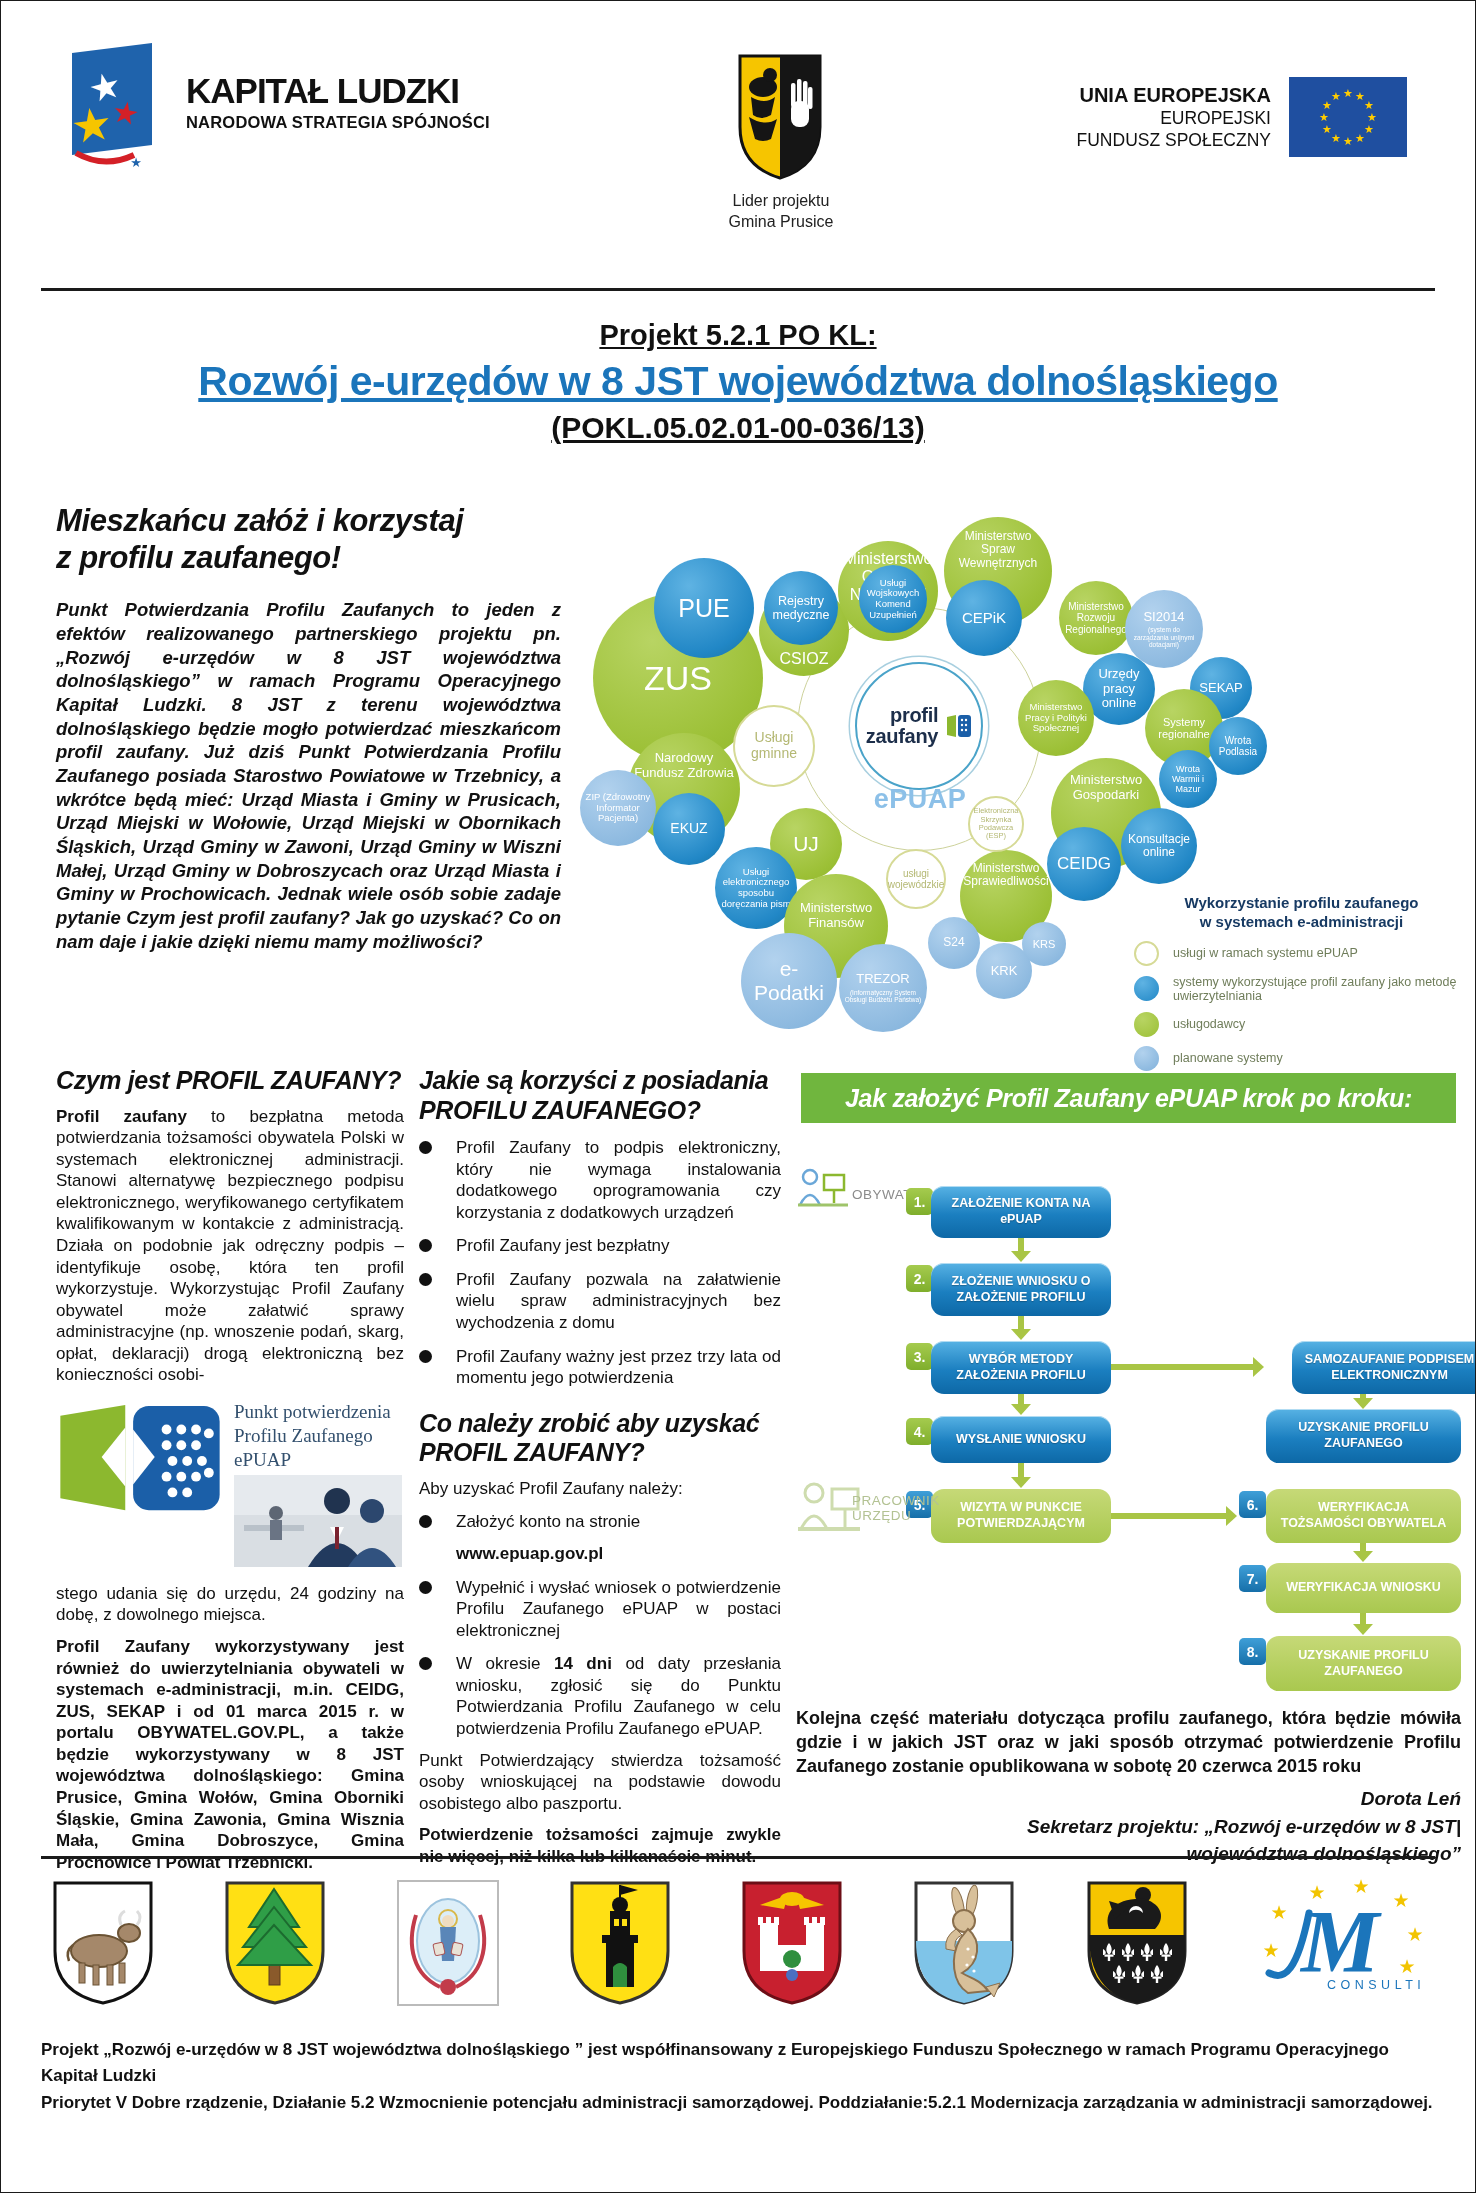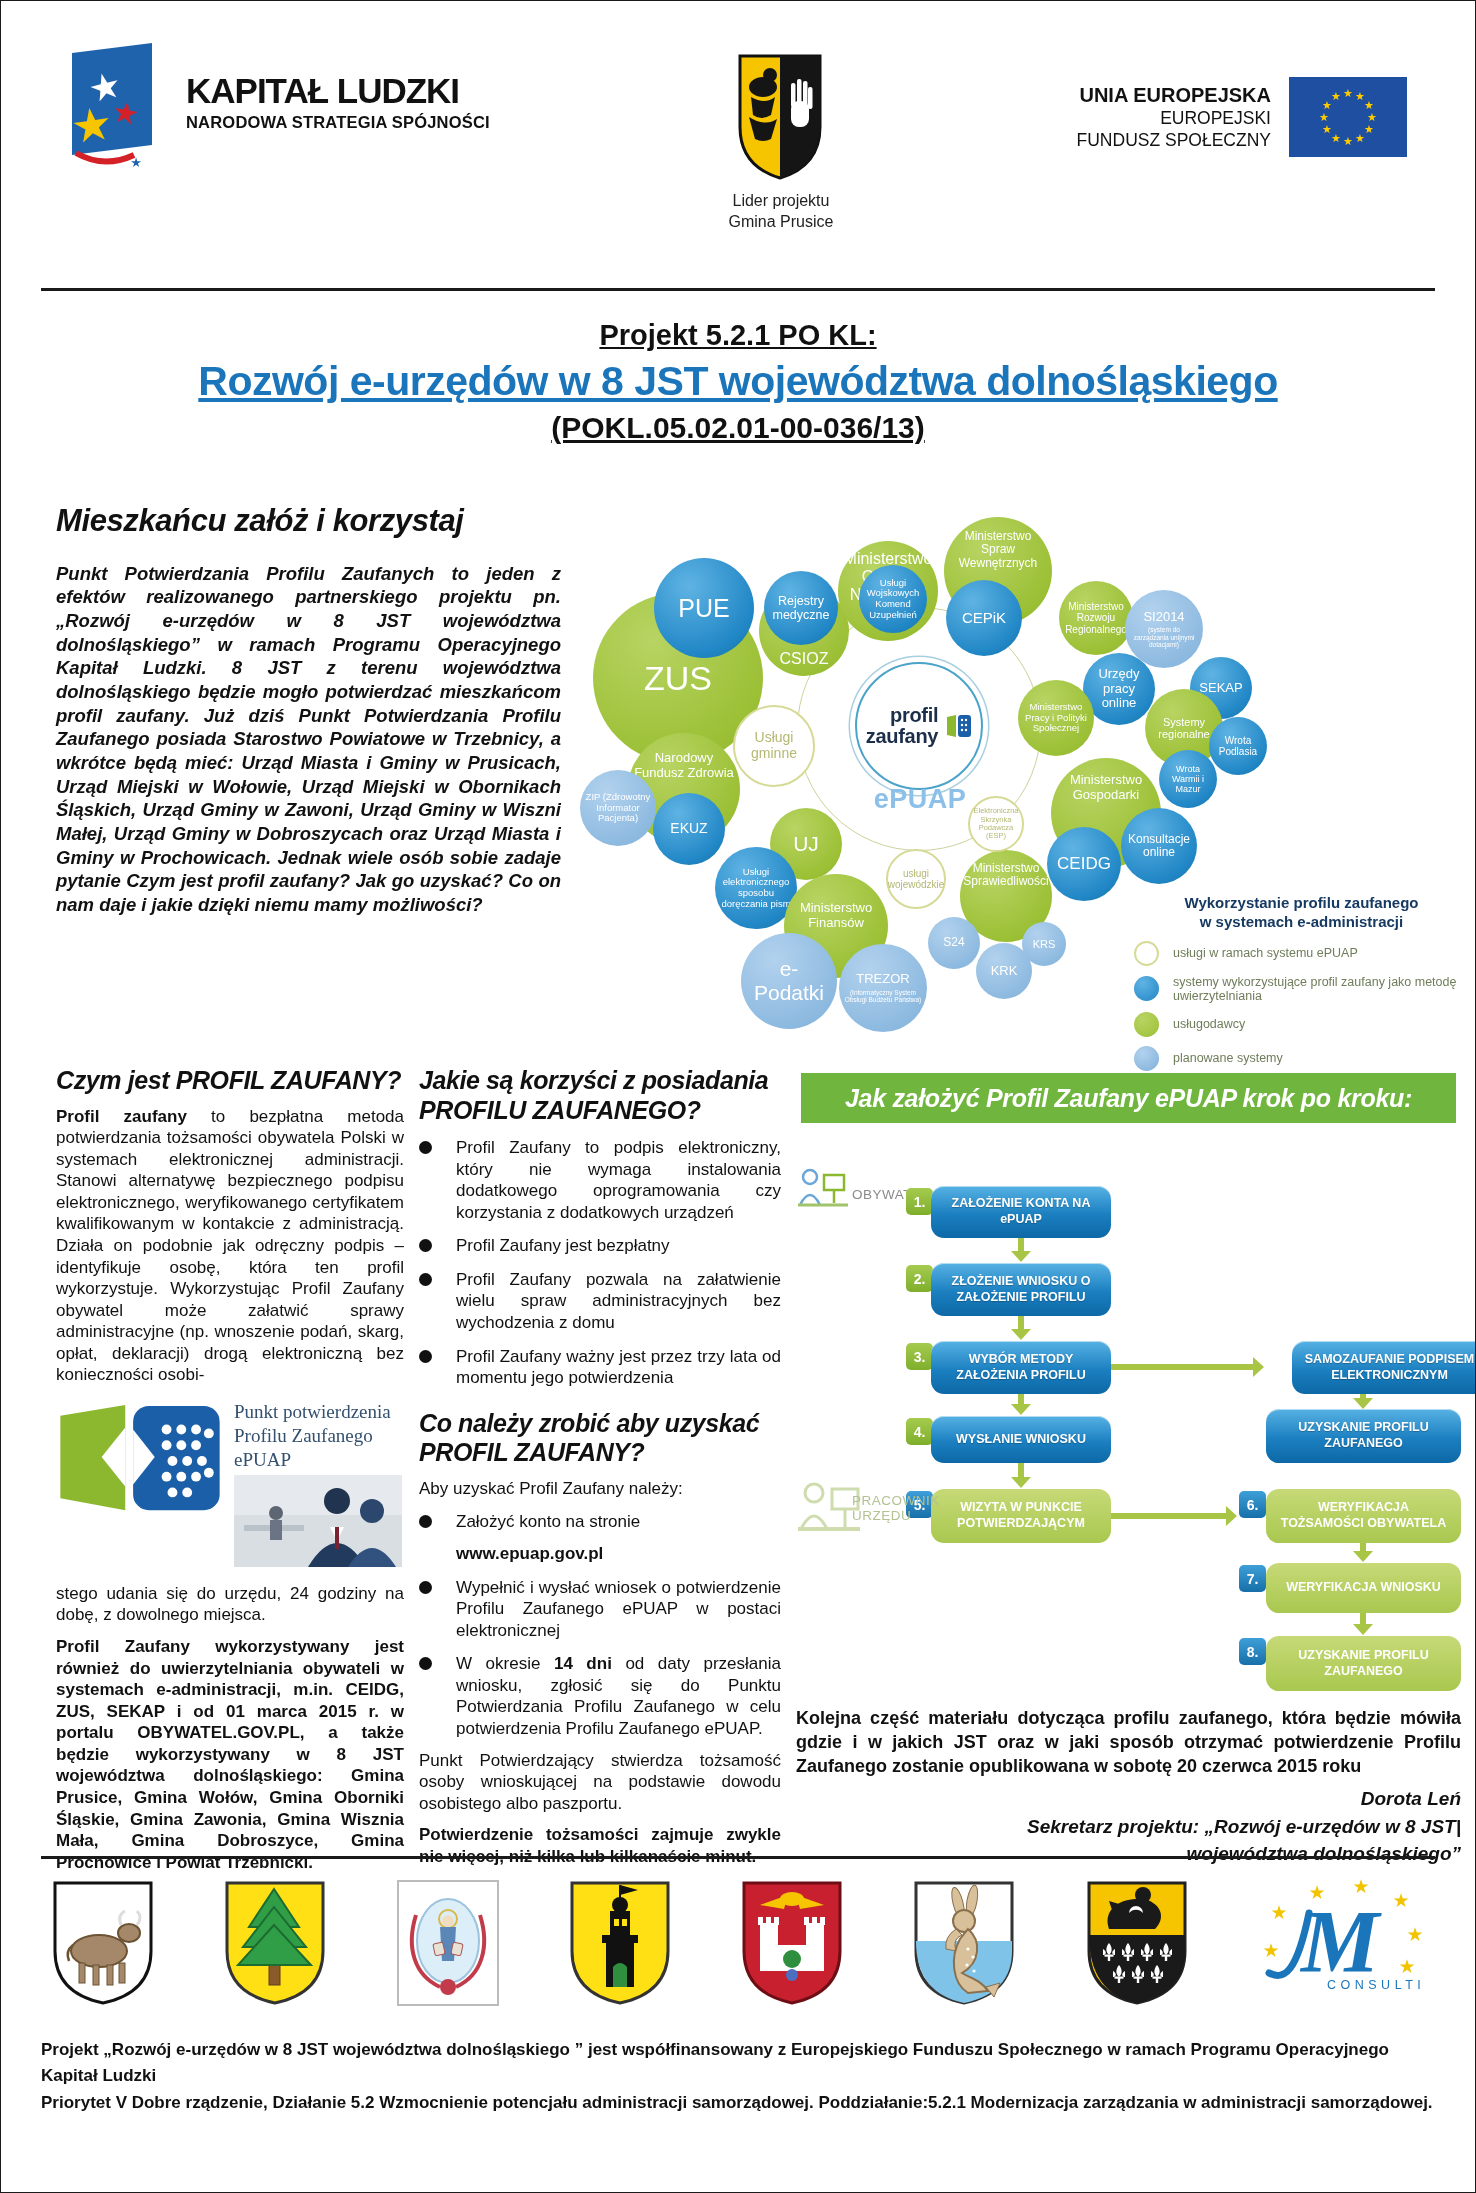--- a/index.html
+++ b/index.html
@@ -150,20 +150,21 @@
 
   <div class="title-wrap" style="top:318px">
     <div class="t-kicker">Projekt 5.2.1 PO KL:</div>
     <div class="t-main">Rozwój e-urzędów w 8 JST województwa dolnośląskiego</div>
     <div class="t-code">(POKL.05.02.01-00-036/13)</div>
   </div>
 
   <div class="abs" style="left:55px;top:502px;width:505px">
     <div class="intro-h">
       <div>Mieszkańcu załóż i korzystaj</div>
+      <div>z profilu zaufanego!</div>
     </div>
     <div class="intro-b j">Punkt Potwierdzania Profilu Zaufanych to jeden z efektów realizowanego partnerskiego projektu pn. „Rozwój e-urzędów w 8 JST województwa dolnośląskiego” w ramach Programu Operacyjnego Kapitał Ludzki. 8 JST z terenu województwa dolnośląskiego będzie mogło potwierdzać mieszkańcom profil zaufany. Już dziś Punkt Potwierdzania Profilu Zaufanego posiada Starostwo Powiatowe w Trzebnicy, a wkrótce będą mieć: Urząd Miasta i Gminy w Prusicach, Urząd Miejski w Wołowie, Urząd Miejski w Obornikach Śląskich, Urząd Gminy w Zawoni, Urząd Gminy w Wiszni Małej, Urząd Gminy w Dobroszycach oraz Urząd Miasta i Gminy w Prochowicach. Jednak wiele osób sobie zadaje pytanie Czym jest profil zaufany? Jak go uzyskać? Co on nam daje i jakie dzięki niemu mamy możliwości?</div>
   </div>
 
   <div class="diagram">
     <div class="ring" style="left:201px;top:111px;width:244px;height:244px"></div>
 
     <div class="bub green" style="left:-3px;top:97px;width:170px;height:170px;font-size:34px">ZUS</div>
     <div class="bub blue" style="left:58px;top:62px;width:100px;height:100px;font-size:25px">PUE</div>
     <div class="bub green bot" style="left:163px;top:90px;width:90px;height:90px;font-size:16px;padding-bottom:8px">CSIOZ</div>

